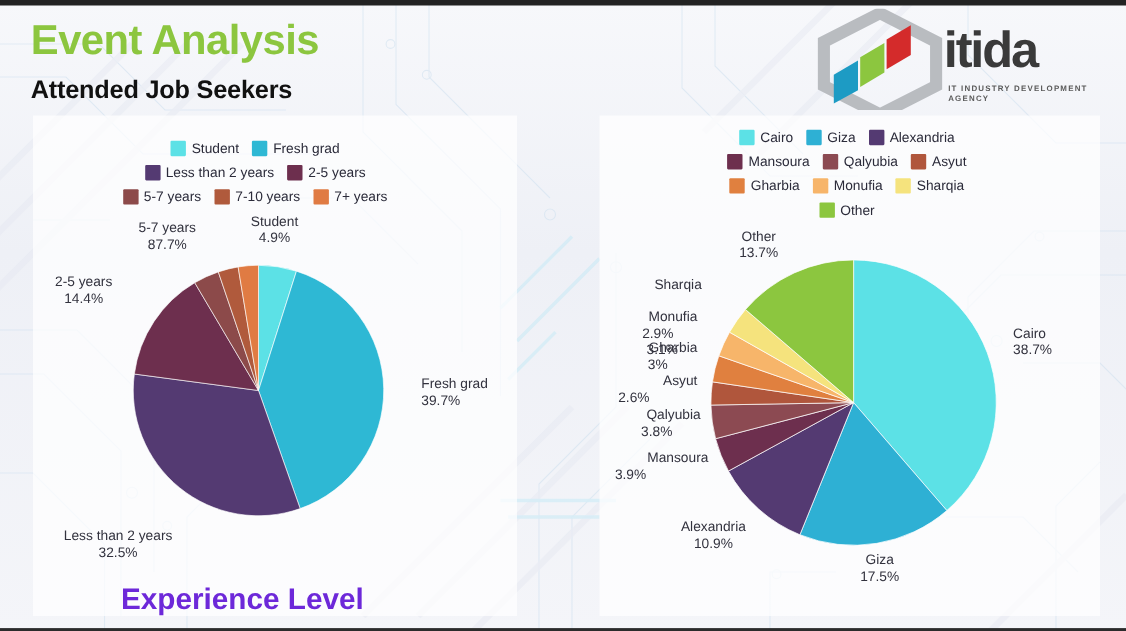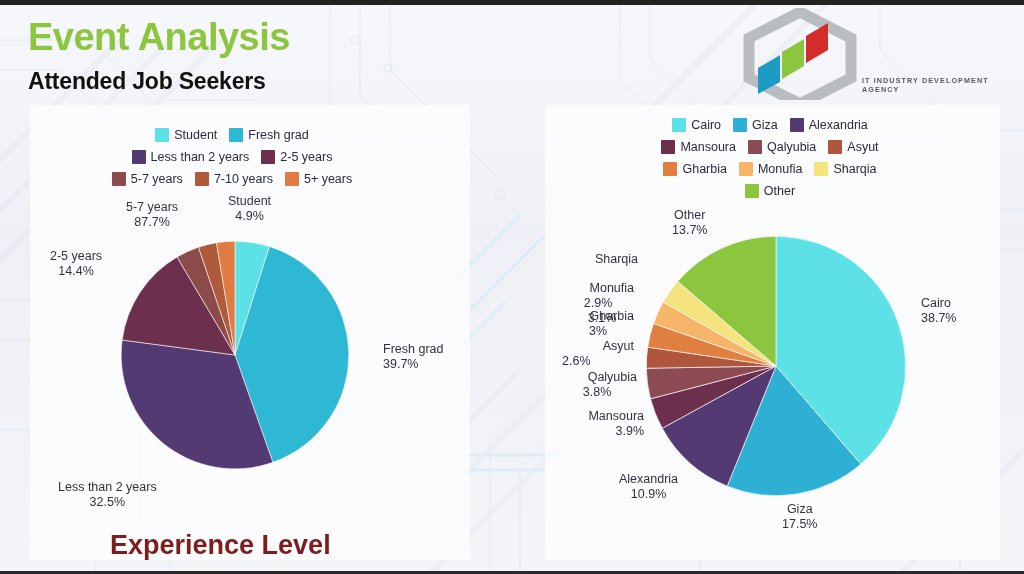--- a/index.html
+++ b/index.html
@@ -50,21 +50,21 @@
   .pie-svg{width:100%;height:100%;display:block;}
 
   
   .lbl{position:absolute;font-size:12.5px;color:#32323e;line-height:1.18;z-index:25;white-space:nowrap;}
   .lbl .v{display:block;}
   .lbl.c{text-align:center;}
   .lbl.r{text-align:right;}
   .lbl.l{text-align:left;}
 
   
-  .chart-title{position:absolute;font-size:27px;font-weight:bold;color:#7f1d1d;z-index:25;}
+  .chart-title{position:absolute;font-size:27px;font-weight:bold;color:#6d28d9;z-index:25;}
   #title-left{left:110px;top:530px;}
   #title-right{left:685px;top:528px;}
 </style>
 </head>
 <body>
 
 <div id="stage">
 
   <div class="bg-base"></div>
 
@@ -134,20 +134,21 @@
     <div id="title-main">Event Analysis</div>
     <div id="title-sub">Attended Job Seekers</div>
 
     <div id="logo">
       <svg width="120" height="92" viewBox="0 0 120 92">
         <polygon points="60,4 111,30 111,70 60,96 9,70 9,30" fill="none" stroke="#b9bcc0" stroke-width="11"></polygon>
         <path d="M18 60 L40 47 L40 74 L18 86 Z" fill="#1d9bc4"></path>
         <path d="M42 44 L64 31 L64 58 L42 71 Z" fill="#8cc63f"></path>
         <path d="M66 28 L88 15 L88 42 L66 55 Z" fill="#d42b2b"></path>
       </svg>
+      <div id="logo-wordmark">itida</div>
       <div id="logo-tagline">IT INDUSTRY DEVELOPMENT AGENCY</div>
     </div>
   </div>
 
   <div class="legend" id="legend-left">
     <div class="legend-item">
       <span class="swatch" style="background:#5ce1e6"></span>
       <span class="legend-label">Student</span>
     </div>
     <div class="legend-item">
@@ -167,21 +168,21 @@
     <div class="legend-item">
       <span class="swatch" style="background:#8c4a4a"></span>
       <span class="legend-label">5-7 years</span>
     </div>
     <div class="legend-item">
       <span class="swatch" style="background:#b05a3c"></span>
       <span class="legend-label">7-10 years</span>
     </div>
     <div class="legend-item">
       <span class="swatch" style="background:#e07b43"></span>
-      <span class="legend-label">5+ years</span>
+      <span class="legend-label">7+ years</span>
     </div>
   </div>
 
   <div class="pie" id="pie-left">
     <svg class="pie-svg" viewBox="0 0 200 200">
       <g id="slices-left">
           <path d="M 100 100 L 100.00 1.00 A 99 99 0 0 1 130.00 5.66 Z" fill="#5ce1e6" stroke="#ffffff" stroke-width="0.5"></path>
           <path d="M 100 100 L 130.00 5.66 A 99 99 0 0 1 132.95 193.36 Z" fill="#2eb8d4" stroke="#ffffff" stroke-width="0.5"></path>
           <path d="M 100 100 L 132.95 193.36 A 99 99 0 0 1 1.86 86.98 Z" fill="#543a72" stroke="#ffffff" stroke-width="0.5"></path>
           <path d="M 100 100 L 1.86 86.98 A 99 99 0 0 1 49.60 14.79 Z" fill="#6d2f4e" stroke="#ffffff" stroke-width="0.5"></path>
@@ -285,21 +286,21 @@
   <div class="lbl c" style="left:782px;top:502px;">
     <span>Giza</span>
     <span class="v">17.5%</span>
   </div>
   <div class="lbl c" style="left:619px;top:472px;">
     <span>Alexandria</span>
     <span class="v">10.9%</span>
   </div>
   <div class="lbl r" style="left:559px;top:409px;width:85px;">
     <span>Mansoura</span>
-    <span class="v" style="text-align:right;">3.9%</span>
+    <span class="v" style="text-align:left;">3.9%</span>
   </div>
   <div class="lbl r" style="left:557px;top:370px;width:80px;">
     <span>Qalyubia</span>
     <span class="v" style="text-align:center;">3.8%</span>
   </div>
   <div class="lbl r" style="left:562px;top:339px;width:72px;">
     <span>Asyut</span>
     <span class="v" style="text-align:left;">2.6%</span>
   </div>
   <div class="lbl r" style="left:562px;top:309px;width:72px;">

